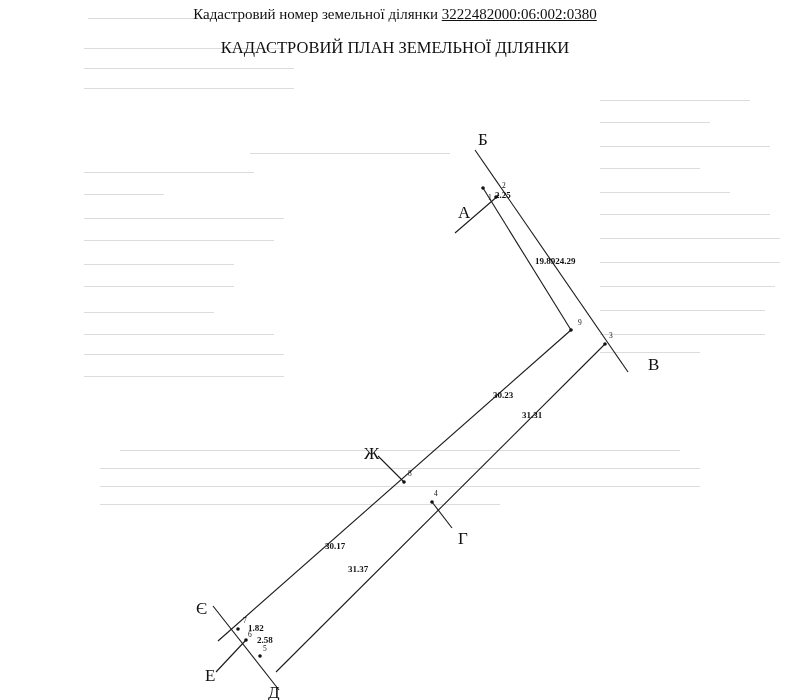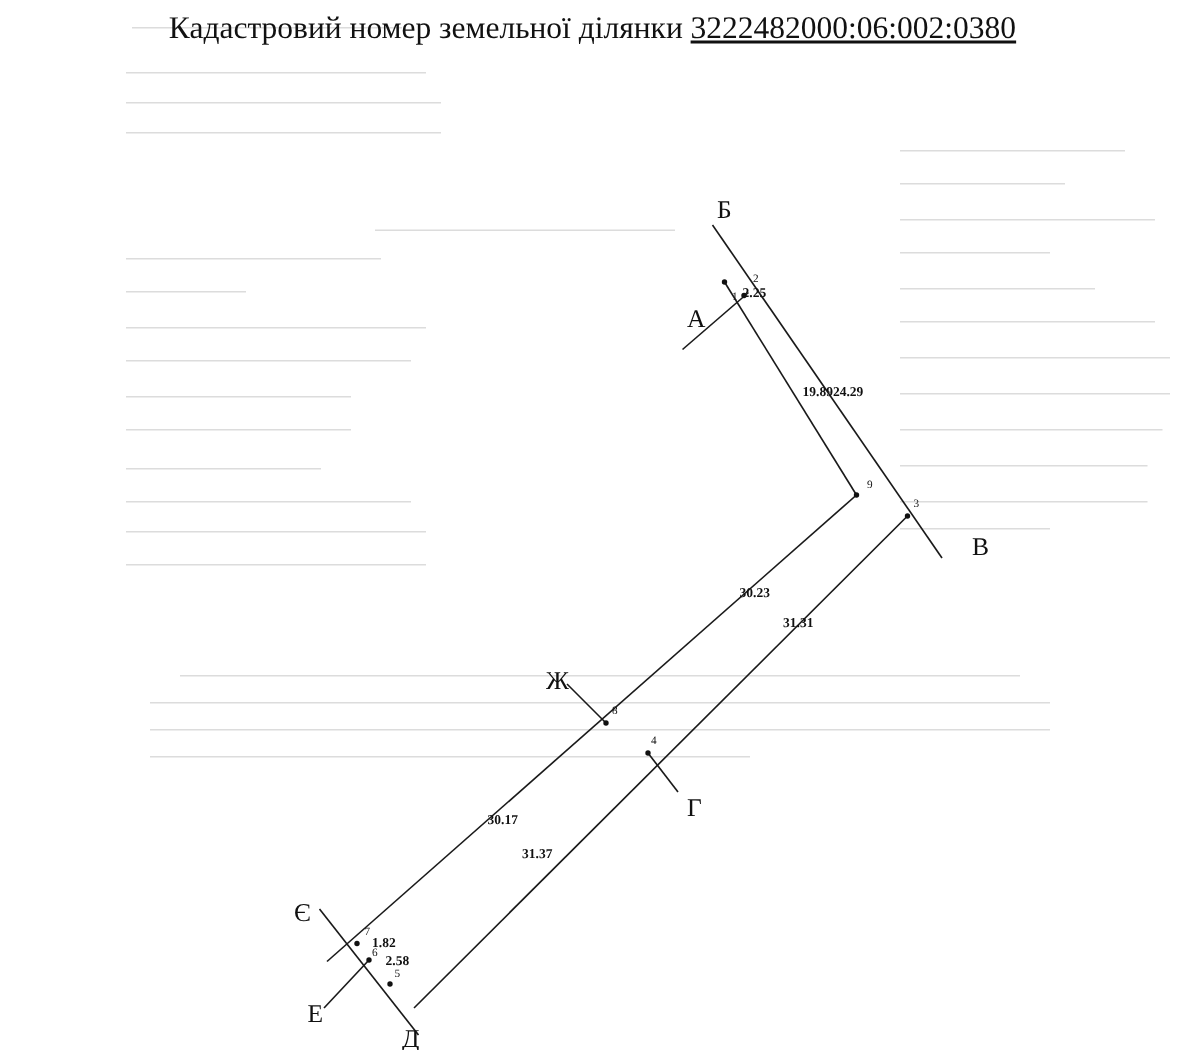--- a/index.html
+++ b/index.html
@@ -7,21 +7,21 @@
       width: 790px; height: 700px; overflow: hidden;
       background: #ffffff;
       position: relative;
       font-family: "Liberation Serif", "DejaVu Serif", serif;
       color: #111;
     }
     .page { position: absolute; left: 0; top: 0; width: 790px; height: 700px; }
     .bleed-bar { position: absolute; height: 1px; background: #dcdcdc; }
     .header-line {
       position: absolute; left: 0; width: 790px; top: 6px; text-align: center;
-      font-size: 21px; letter-spacing: 0;
+      font-size: 15px; letter-spacing: 0;
     }
     .header-line .num { text-decoration: underline; }
     .title {
       position: absolute; left: 0; width: 790px; top: 38px; text-align: center;
       font-size: 16.5px;
     }
     svg.plan { position: absolute; left: 0; top: 0; }
     .lbl { font-family: "Liberation Serif", serif; font-size: 17px; fill: #111; }
     .dim { font-family: "Liberation Serif", serif; font-size: 9px; font-weight: bold; fill: #111; }
     .pt  { font-family: "Liberation Serif", serif; font-size: 7.5px; fill: #111; }
@@ -63,20 +63,21 @@
     <div class="bleed-bar" style="left:100px;top:468px;width:600px;"></div>
     <div class="bleed-bar" style="left:100px;top:486px;width:600px;"></div>
     <div class="bleed-bar" style="left:100px;top:504px;width:400px;"></div>
   </div>
 
   <div class="header-line">
     <span>Кадастровий номер земельної ділянки</span>
     <span class="num">3222482000:06:002:0380</span>
   </div>
 
+  <div class="title">КАДАСТРОВИЙ ПЛАН ЗЕМЕЛЬНОЇ ДІЛЯНКИ</div>
 
   <svg class="plan" width="790" height="700" viewBox="0 0 790 700">
     <g stroke="#1a1a1a" stroke-width="1.1" fill="none">
 
       <line x1="475" y1="150" x2="628" y2="372"></line>
 
       <line x1="483" y1="188" x2="571" y2="330"></line>
 
       <line x1="455" y1="233" x2="499" y2="195"></line>
 

